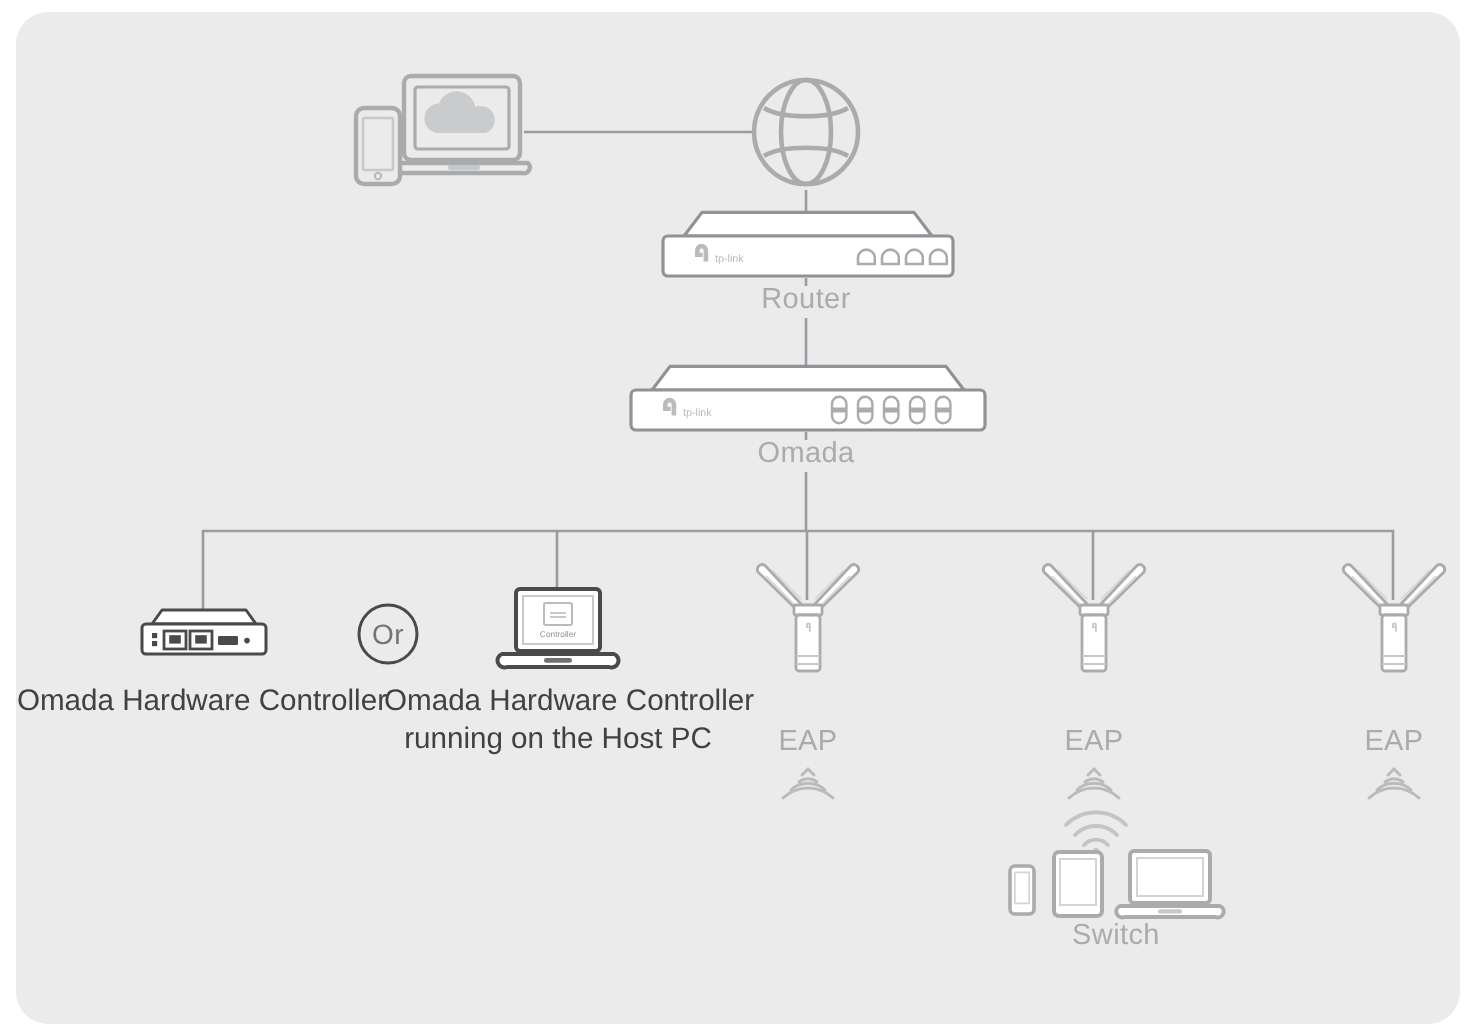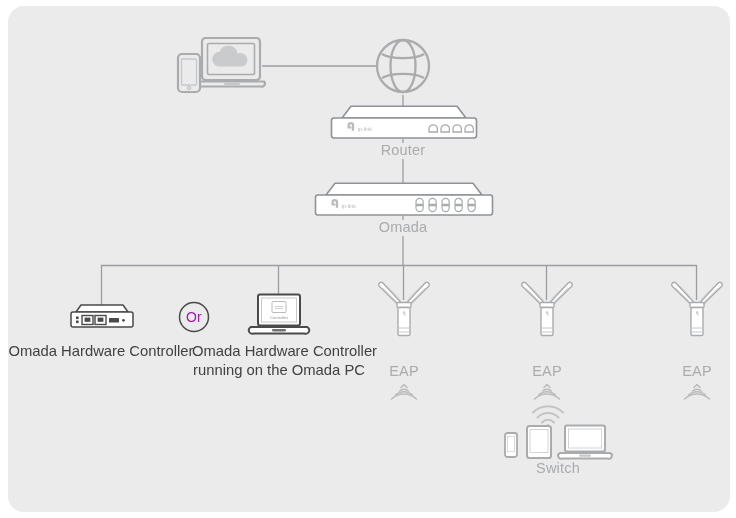--- a/index.html
+++ b/index.html
@@ -14,21 +14,21 @@
   }
   #panel{
     position:absolute;left:8px;top:6px;width:722px;height:506px;
     background:#ebebec;border-radius:16px;
   }
   .node{position:absolute;}
   .lbl{
     position:absolute;text-align:center;white-space:nowrap;
     color:#a9abad;font-size:14.5px;letter-spacing:.2px;
   }
-  .lbl-dark{color:#a21caf;}
+  .lbl-dark{color:#737373;}
   .caption{
     position:absolute;text-align:center;color:#414141;
     font-size:14.8px;line-height:19px;white-space:nowrap;
   }
   svg{display:block;overflow:visible;}
 </style>
 </head>
 <body>
 
 <div id="stage">
@@ -163,21 +163,21 @@
     </g>
     <rect x="15.5" y="5" width="35" height="24" fill="#ffffff" stroke="#c6c8ca" stroke-width="1"></rect>
 
     <rect x="26" y="8.5" width="14" height="11" rx="1" fill="#ffffff" stroke="#b9bbbd" stroke-width="1"></rect>
     <path d="M29 15.5 h8 M29 13.5 h8" stroke="#c6c8ca" stroke-width="0.9"></path>
     <text x="33" y="25.5" text-anchor="middle" font-family="Liberation Sans, sans-serif" font-size="4.2" fill="#8f9296">Controller</text>
     <rect x="26" y="36" width="14" height="2.4" rx="1.2" fill="#6e7073"></rect>
   </svg>
   <div class="caption" style="left:192px;top:342px;width:174px;">
     <div>Omada Hardware Controller</div>
-    <div>running on the Omada PC</div>
+    <div>running on the Host PC</div>
   </div>
 
   <svg class="node" style="left:372px;top:283px;" width="64" height="68" viewBox="0 0 64 68">
     <g fill="#ffffff" stroke="#a9abad" stroke-width="1.4" stroke-linejoin="round">
       <path d="M26.5 22 L7 3 a2.5 2.5 0 0 1 3.4 -3.4 L29 19.5 Z"></path>
       <path d="M37.5 22 L57 3 a2.5 2.5 0 0 0 -3.4 -3.4 L35 19.5 Z"></path>
     </g>
     <g stroke="#d2d4d6" stroke-width="0.8">
       <path d="M11 5 L25.5 19.5 M14 2 L28.5 16.5"></path>
       <path d="M53 5 L38.5 19.5 M50 2 L35.5 16.5"></path>

